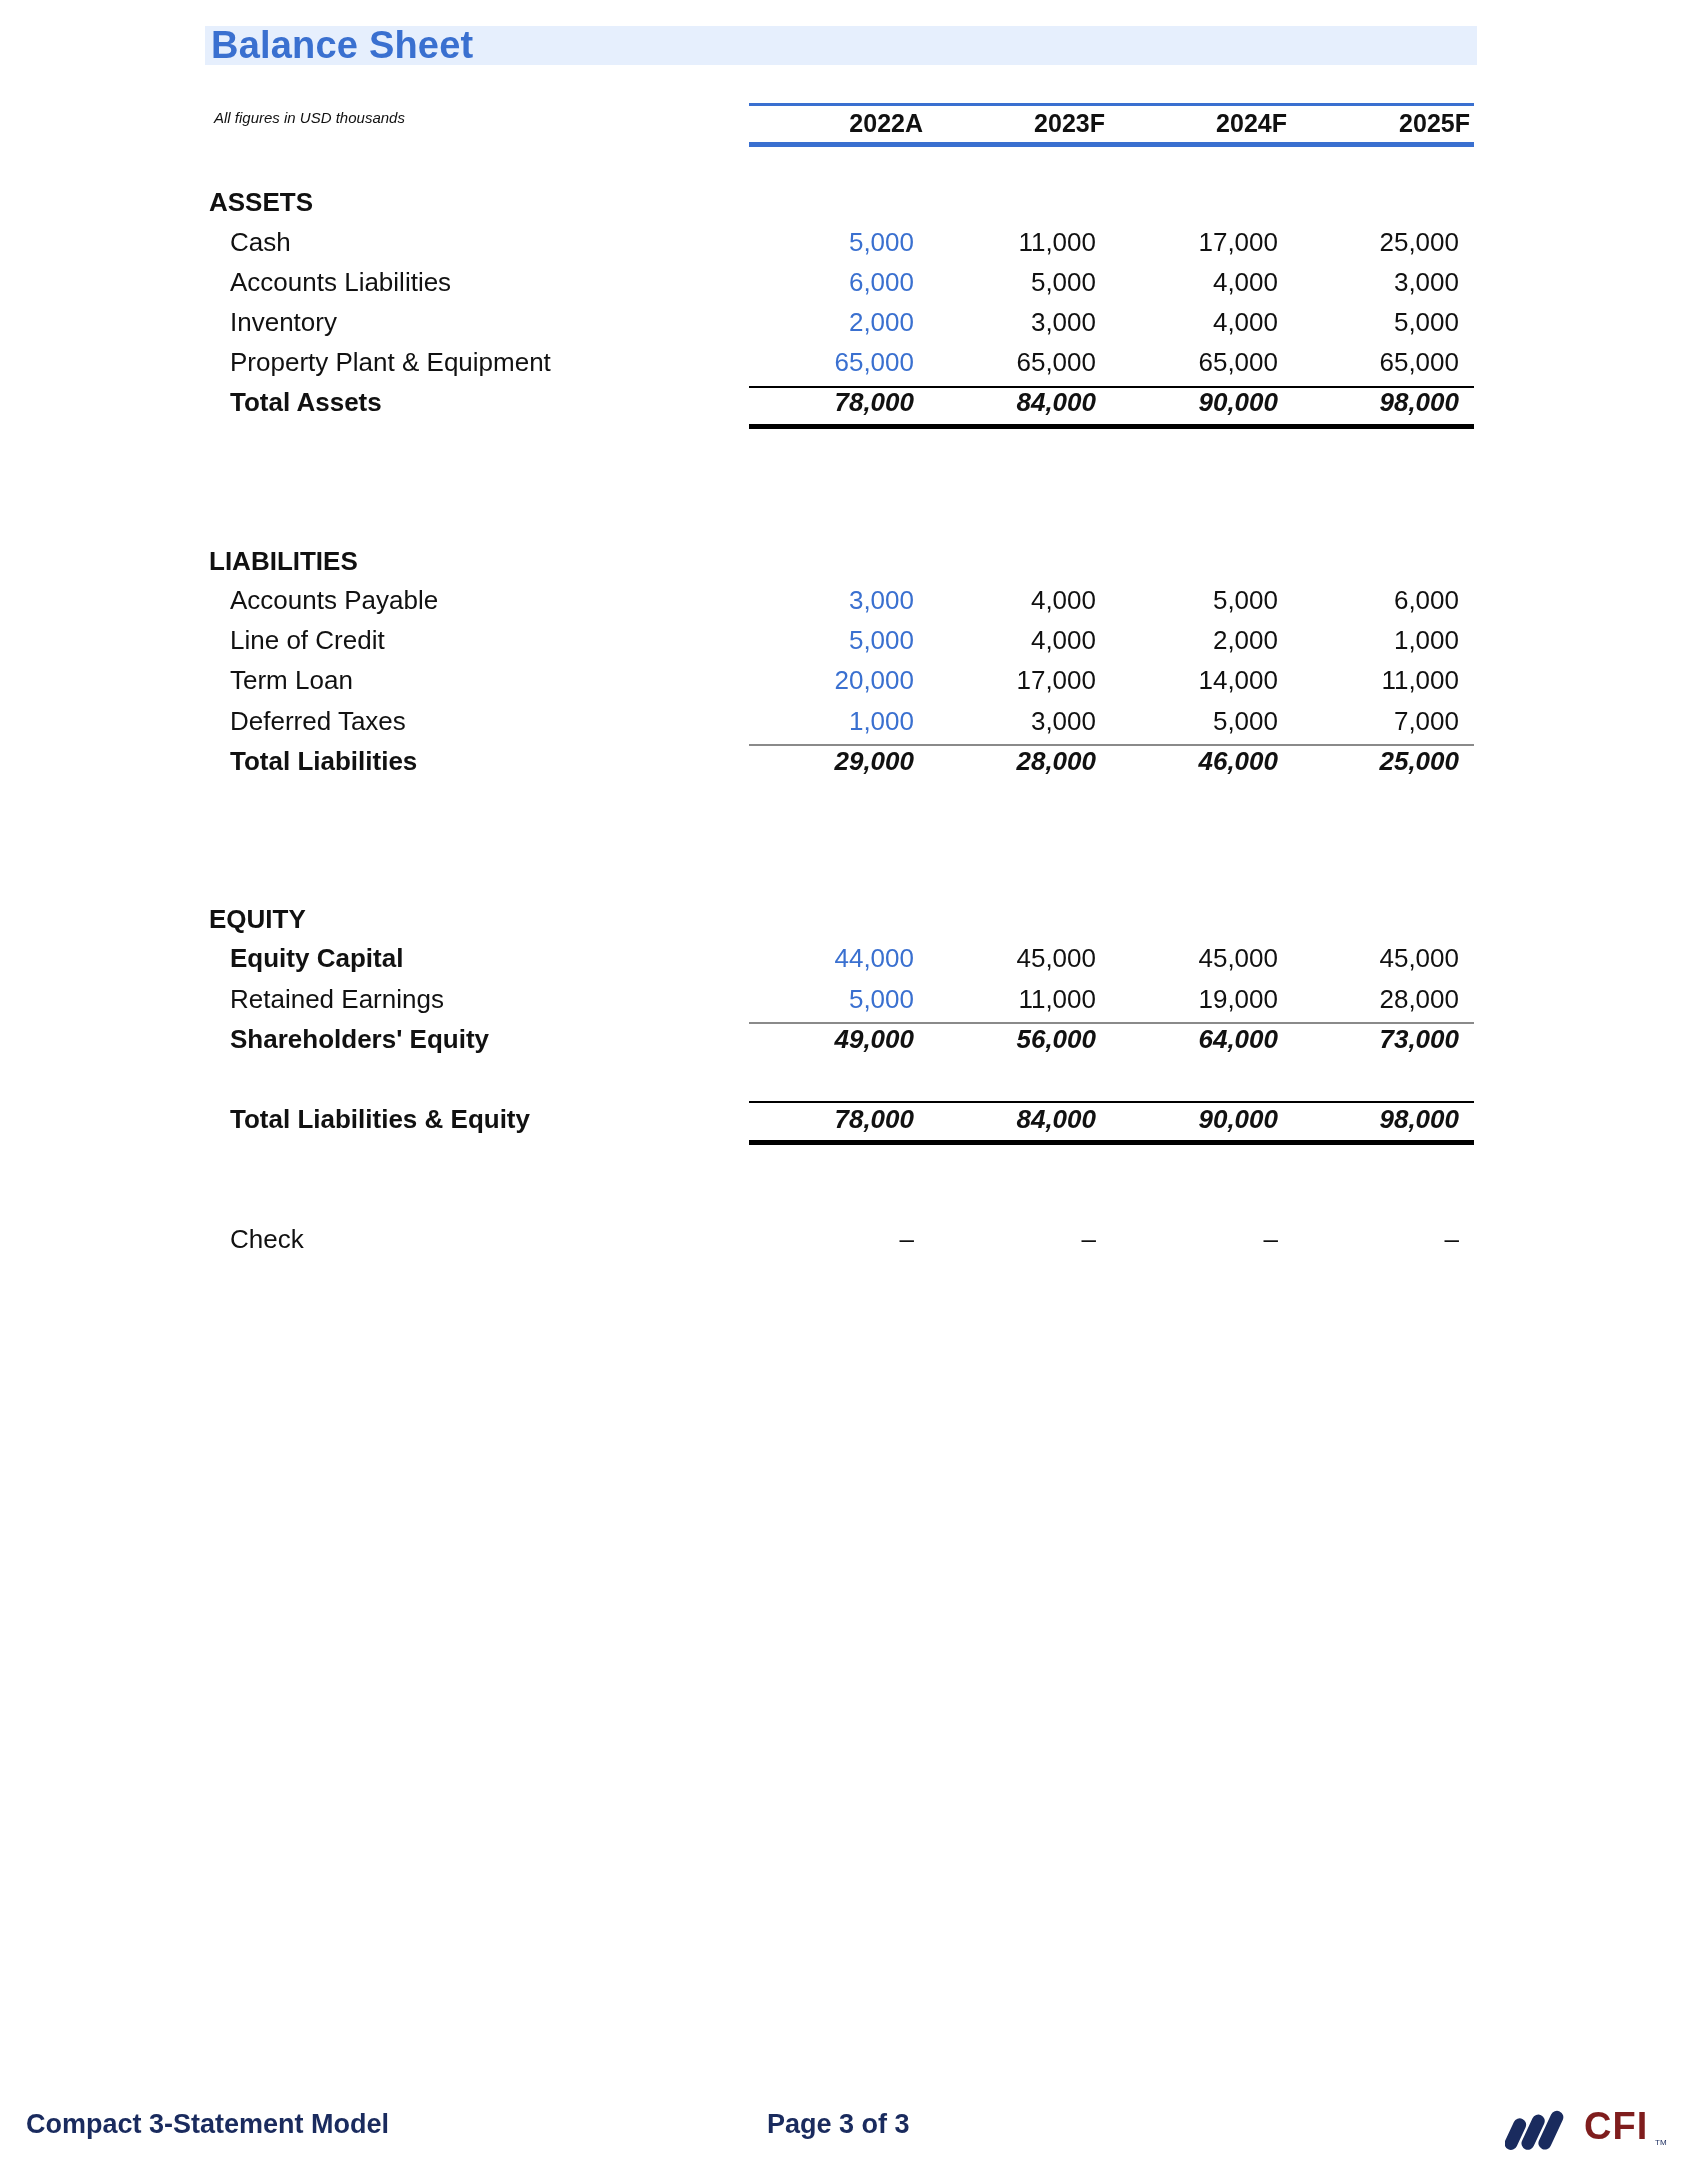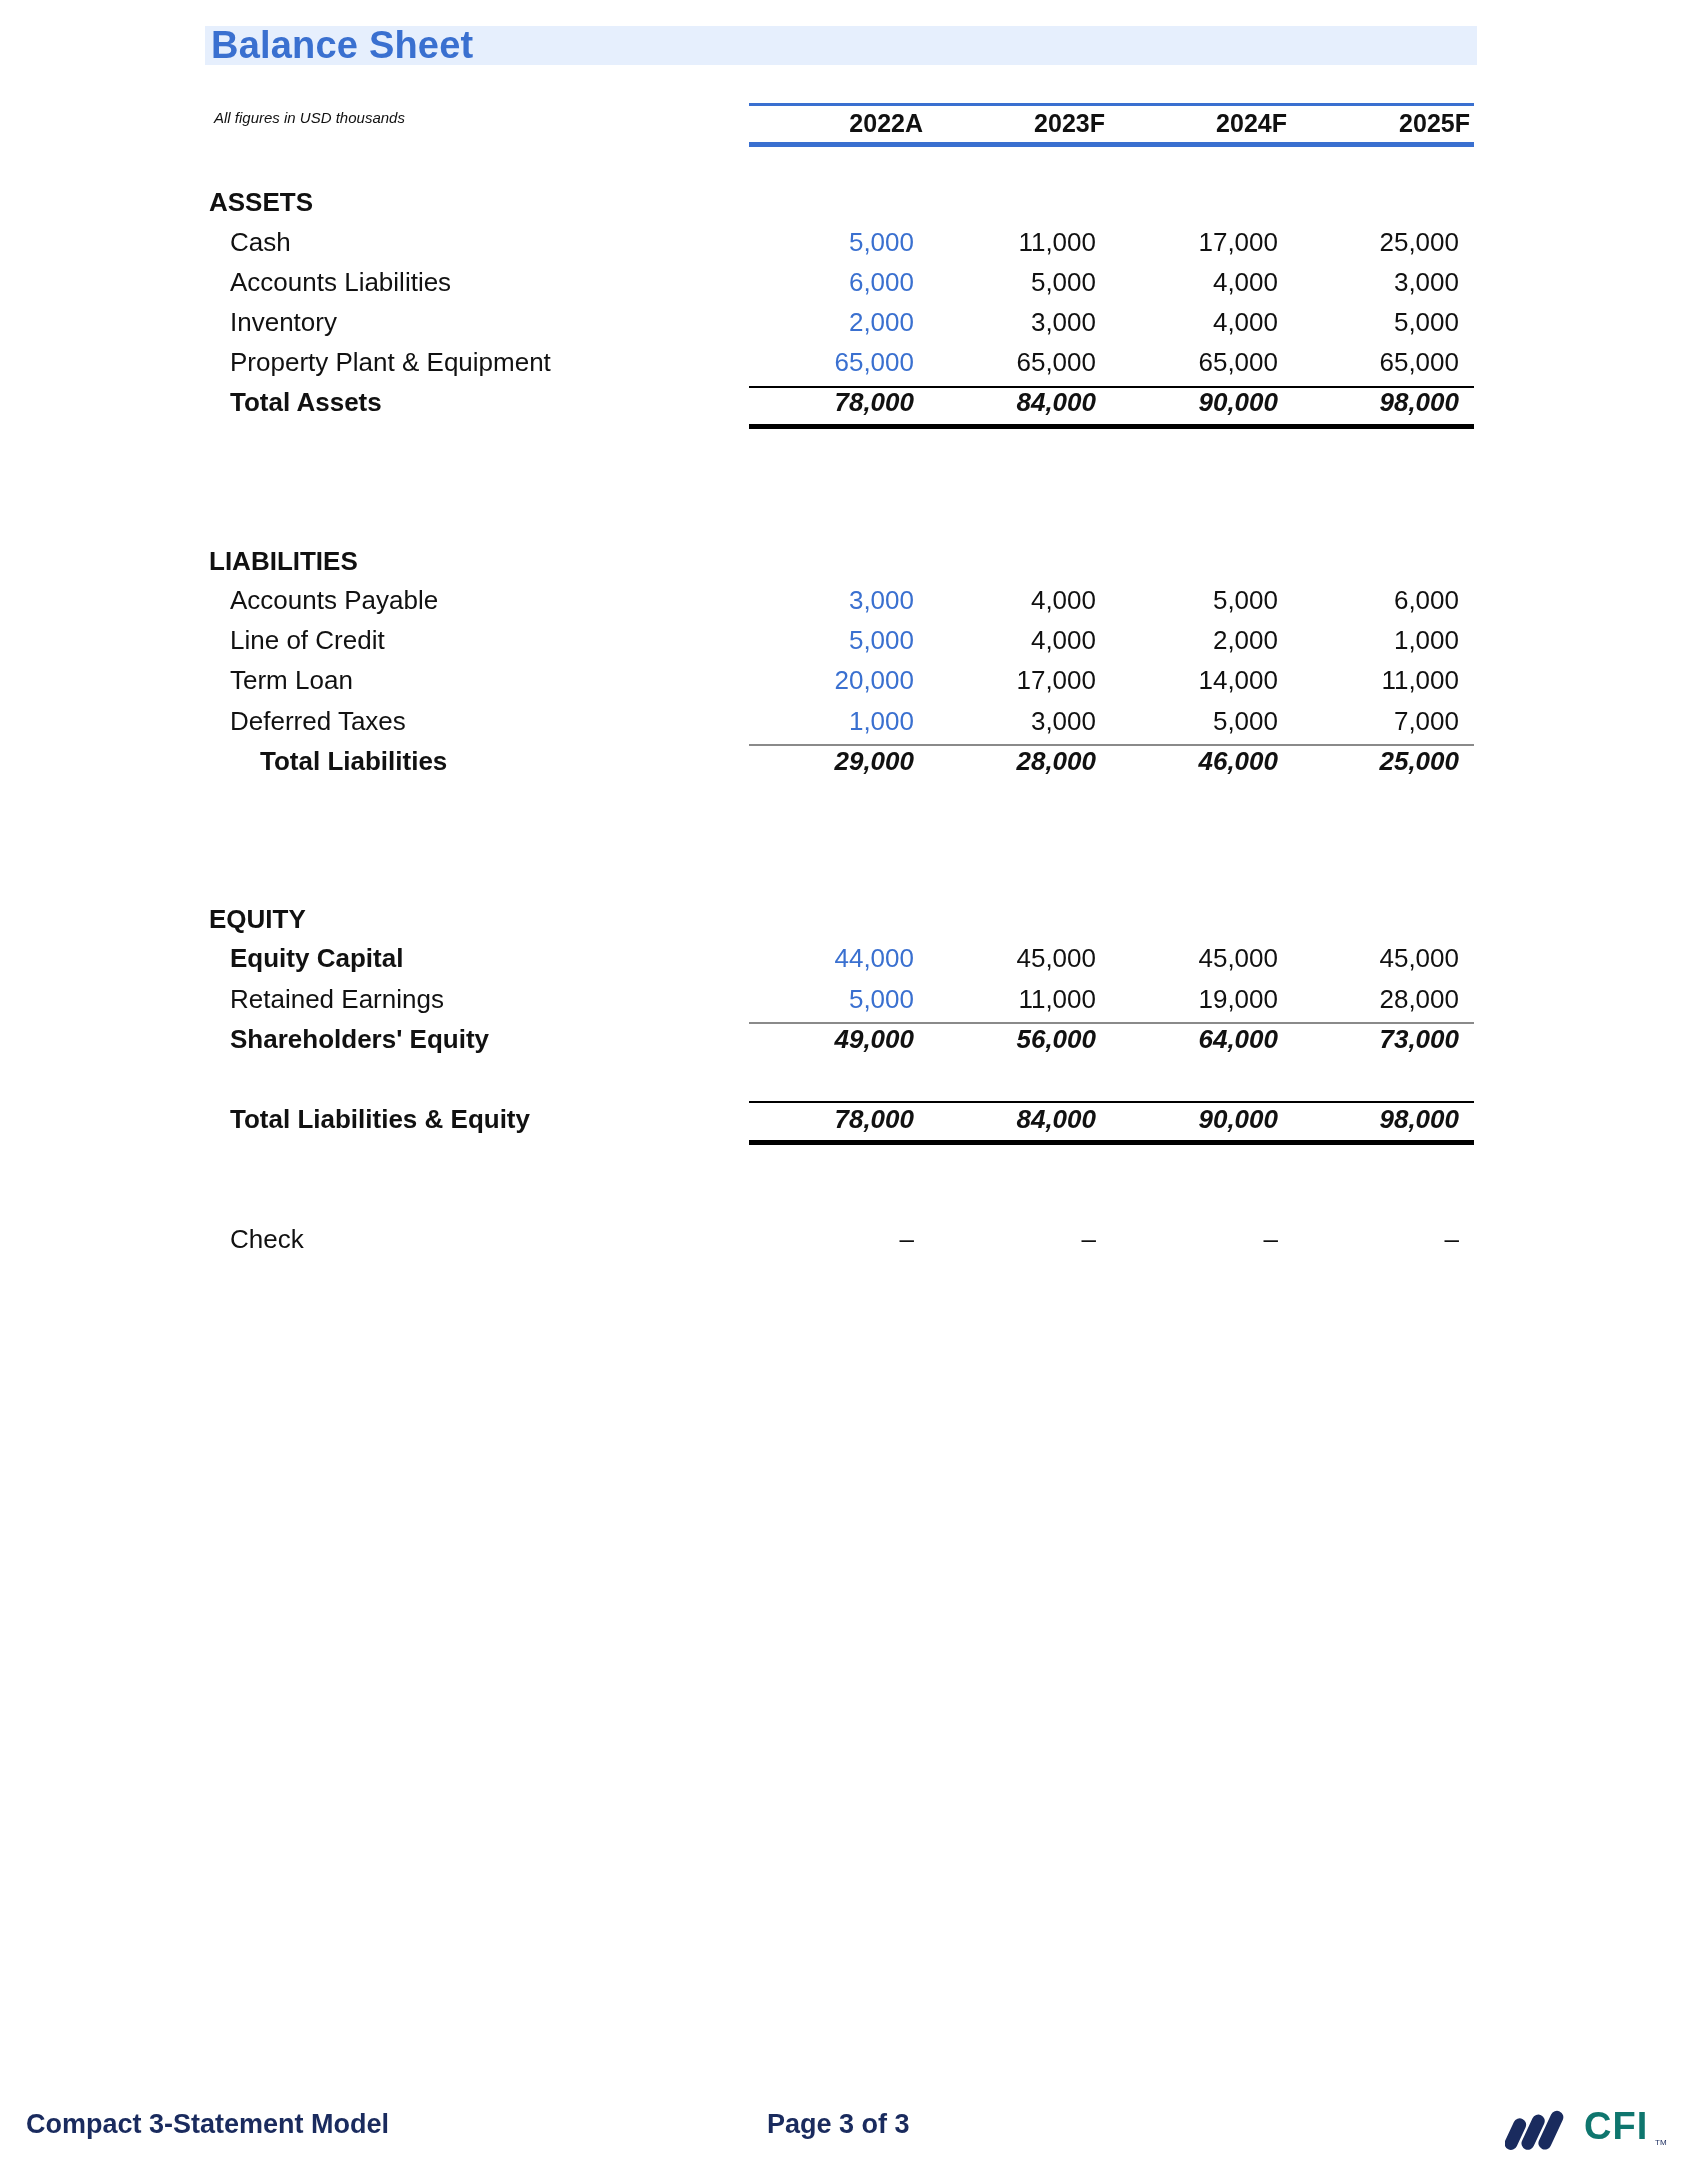--- a/index.html
+++ b/index.html
@@ -20,21 +20,21 @@
   .num { position: absolute; font-size: 26px; text-align: right; width: 158px; }
   .num.input { color: #3a70d0; }
   .num.bold { font-weight: bold; font-style: italic; }
   .rule { position: absolute; left: 749px; width: 725px; }
   .rule.black-thin { height: 2px; background: #000; }
   .rule.black-thick { height: 5px; background: #000; }
   .rule.gray { height: 2px; background: #8a8a8a; }
   .footer-left { position: absolute; left: 26px; top: 2109px; font-size: 27px; font-weight: bold; color: #1a2b5e; }
   .footer-mid { position: absolute; left: 767px; top: 2109px; font-size: 27px; font-weight: bold; color: #1a2b5e; }
   .logo { position: absolute; left: 1505px; top: 2107px; width: 158px; height: 44px; }
-  .logo-text { position: absolute; left: 1584px; top: 2105px; font-size: 38px; font-weight: bold; color: #0f766e; letter-spacing: 1px; }
+  .logo-text { position: absolute; left: 1584px; top: 2105px; font-size: 38px; font-weight: bold; color: #7f1d1d; letter-spacing: 1px; }
   .tm { position: absolute; left: 1655px; top: 2138px; font-size: 8px; color: #1a2b5e; }
 </style>
 </head>
 <body>
 
 <div class="title-bar">
   <div class="title">Balance Sheet</div>
 </div>
 
 <div class="units">All figures in USD thousands</div>
@@ -91,21 +91,21 @@
     <div class="num input" style="top: 665px; left: 756px;">20,000</div>
     <div class="num " style="top: 665px; left: 938px;">17,000</div>
     <div class="num " style="top: 665px; left: 1120px;">14,000</div>
     <div class="num " style="top: 665px; left: 1301px;">11,000</div>
     <div class="label " style="top: 706px;">Deferred Taxes</div>
     <div class="num input" style="top: 706px; left: 756px;">1,000</div>
     <div class="num " style="top: 706px; left: 938px;">3,000</div>
     <div class="num " style="top: 706px; left: 1120px;">5,000</div>
     <div class="num " style="top: 706px; left: 1301px;">7,000</div>
     <div class="rule gray" style="top: 744px;"></div>
-    <div class="label bold" style="top: 746px; margin-left: 30px;">Total Liabilities</div>
+    <div class="label bold" style="top: 746px;">Total Liabilities</div>
     <div class="num bold" style="top: 746px; left: 756px;">29,000</div>
     <div class="num bold" style="top: 746px; left: 938px;">28,000</div>
     <div class="num bold" style="top: 746px; left: 1120px;">46,000</div>
     <div class="num bold" style="top: 746px; left: 1301px;">25,000</div>
     <div class="section" style="top: 904px;">EQUITY</div>
     <div class="label " style="top: 943px; font-weight: bold;">Equity Capital</div>
     <div class="num input" style="top: 943px; left: 756px;">44,000</div>
     <div class="num " style="top: 943px; left: 938px;">45,000</div>
     <div class="num " style="top: 943px; left: 1120px;">45,000</div>
     <div class="num " style="top: 943px; left: 1301px;">45,000</div>

